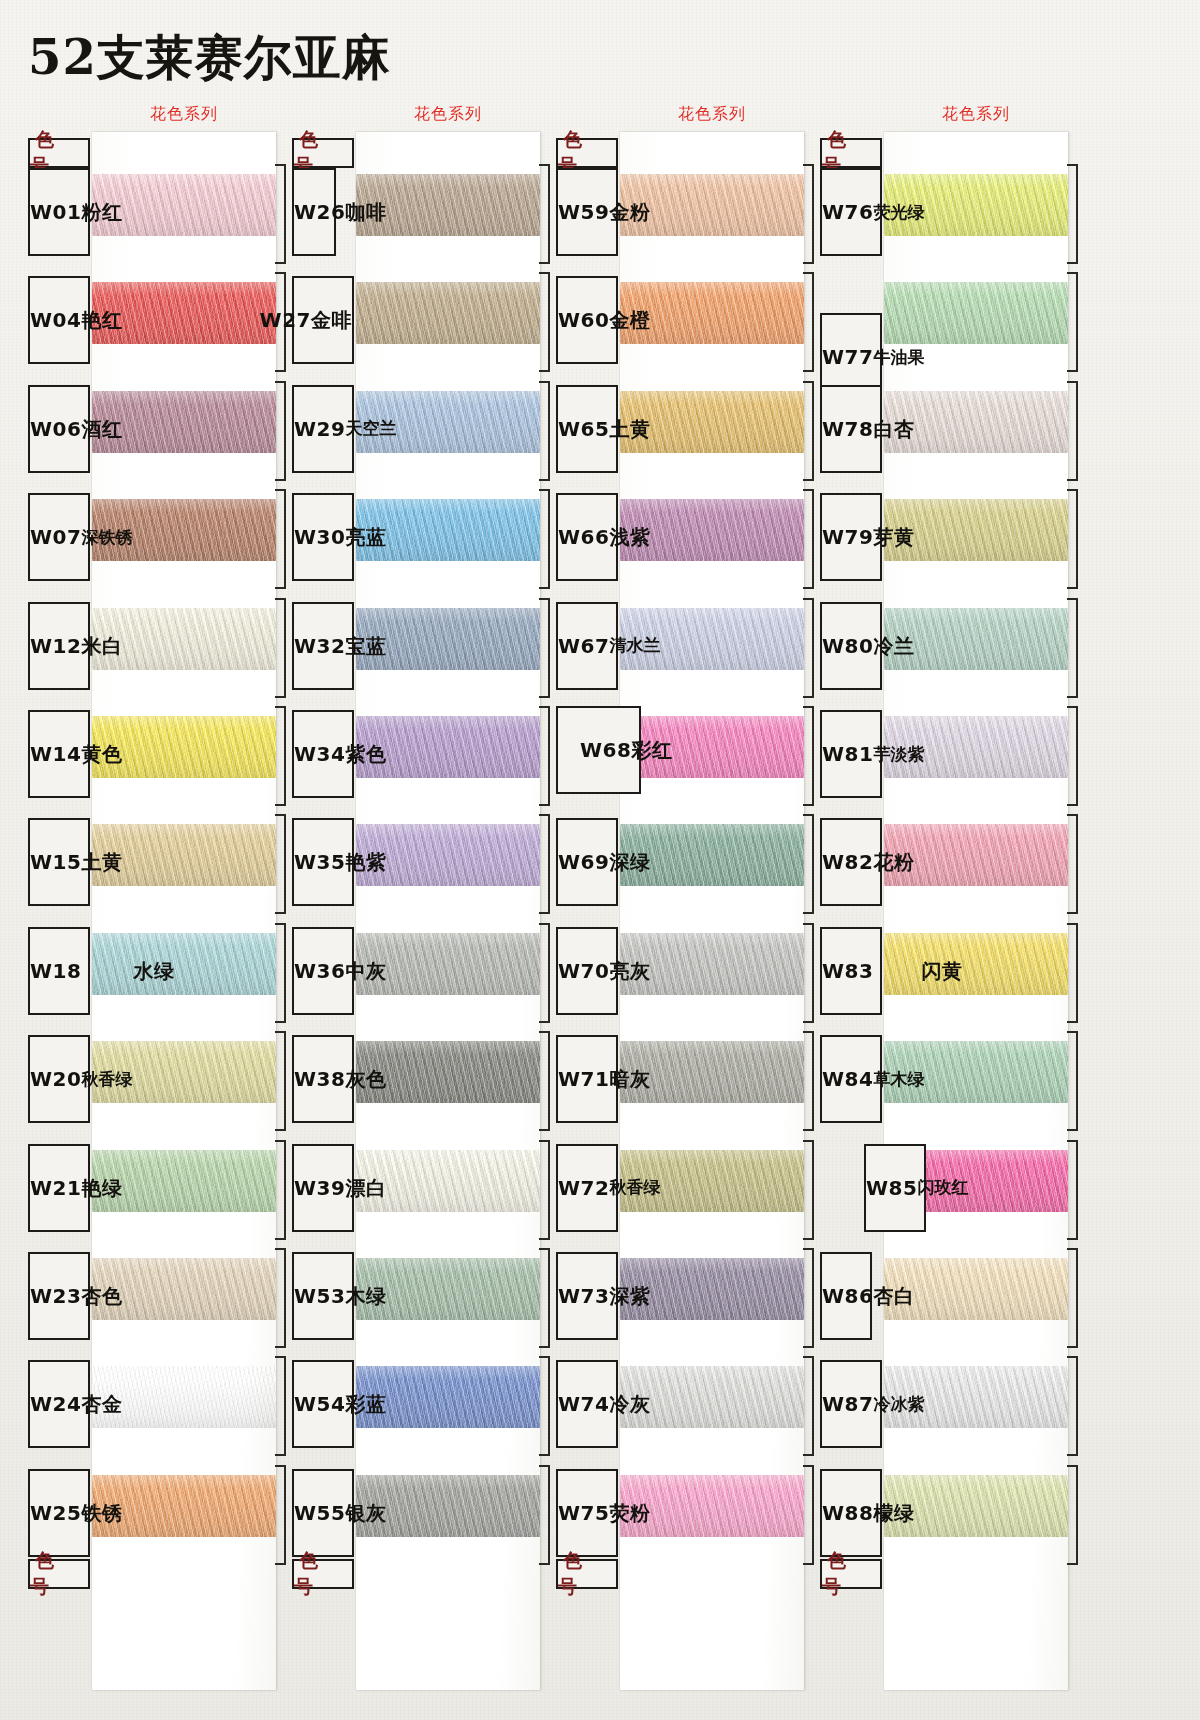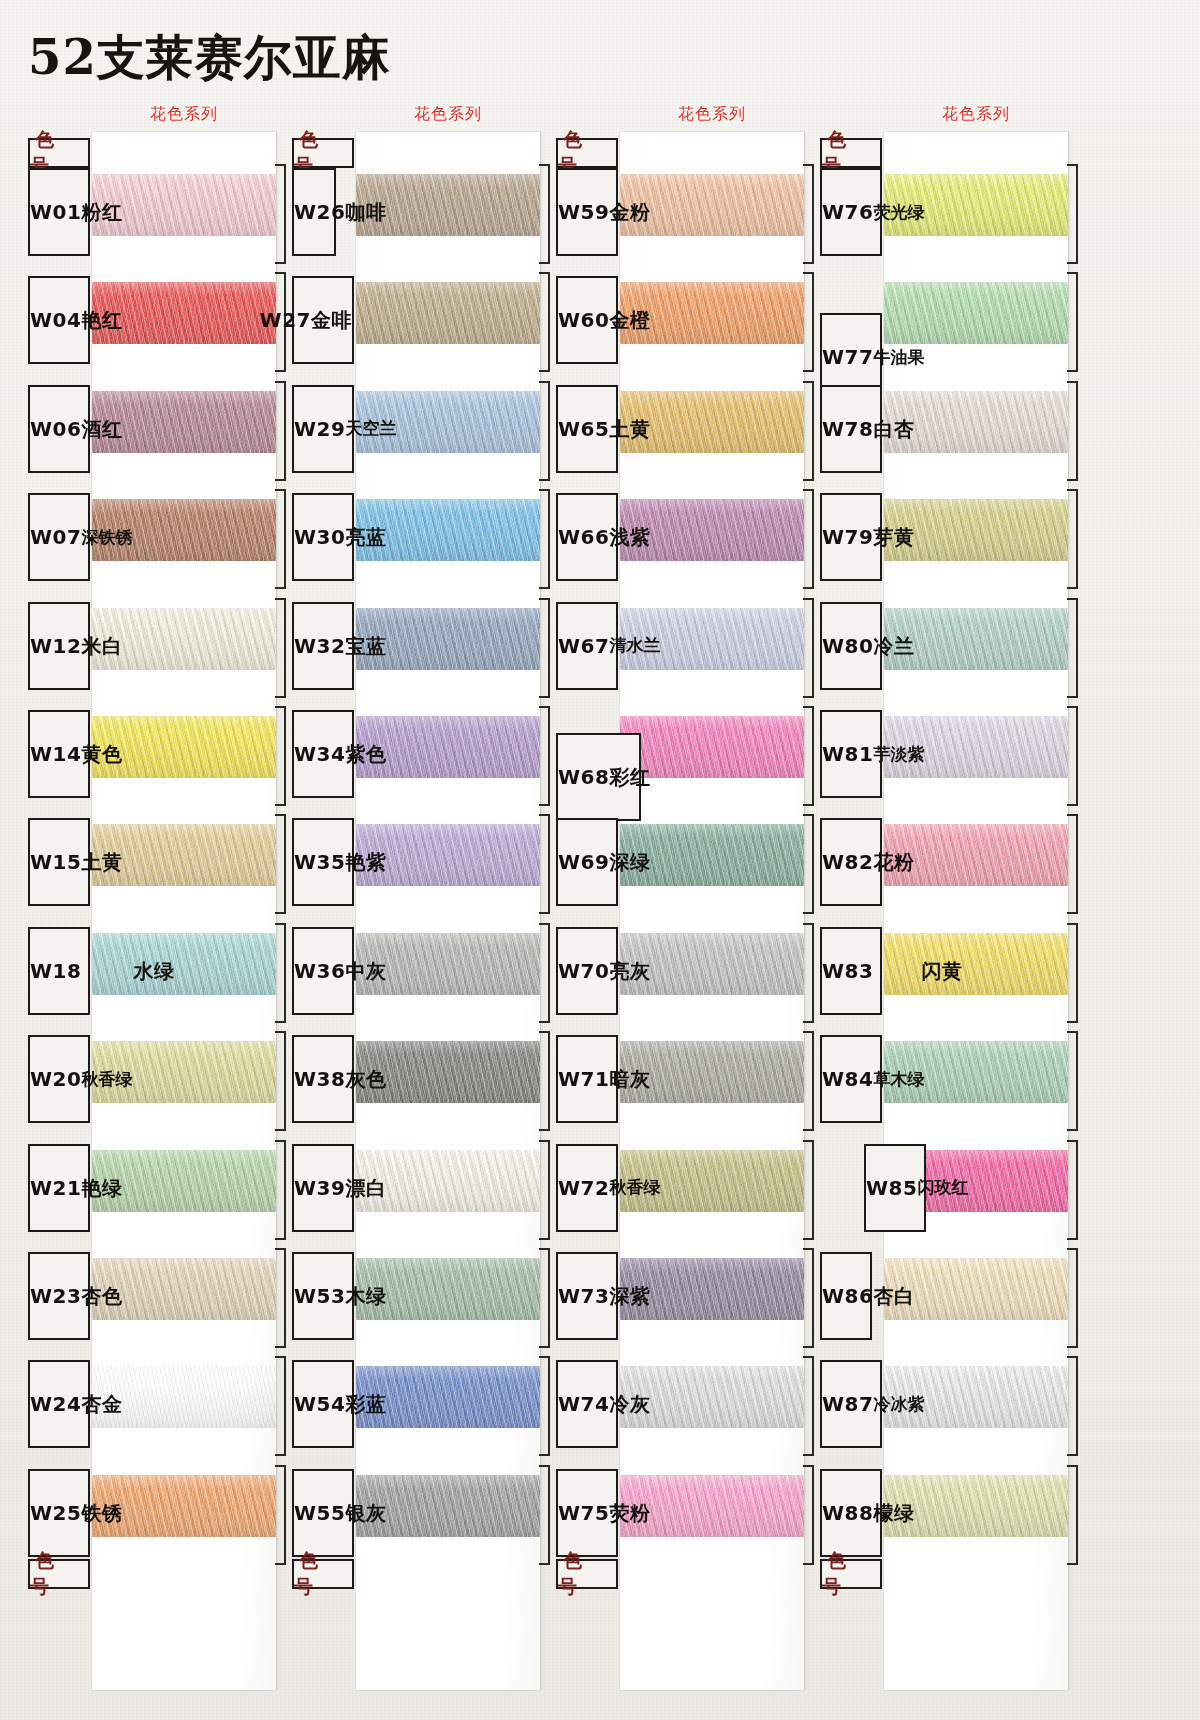--- a/index.html
+++ b/index.html
@@ -417,21 +417,21 @@
       </div>
       <div class="labelbox" style="left: 556px; top: 601.6px; width: 62px; height: 88px;">
         <div class="cell code">W67</div>
         <div class="divider"></div>
         <div class="cell name n3">清水兰</div>
       </div>
       <div class="bracket" style="left: 803px; top: 597.6px; height: 96px;"></div>
       <div class="swatch" style="left: 620px; top: 716px; width: 184px; height: 62px; position: absolute; background: repeating-linear-gradient(74deg, rgb(255, 151, 206) 0px, rgb(255, 151, 206) 2px, rgb(244, 137, 192) 2px, rgb(244, 137, 192) 4px, rgb(228, 121, 176) 4px, rgb(228, 121, 176) 6px, rgb(244, 137, 192) 6px, rgb(244, 137, 192) 8px), rgb(244, 137, 192);">
         <span class="hi"></span>
       </div>
-      <div class="labelbox" style="left: 556px; top: 733px; width: 85px; height: 88px;">
+      <div class="labelbox" style="left: 556px; top: 706px; width: 85px; height: 88px; padding-left: 22px;">
         <div class="cell code">W68</div>
         <div class="divider"></div>
         <div class="cell name">彩红</div>
       </div>
       <div class="bracket" style="left: 803px; top: 706px; height: 96px;"></div>
       <div class="swatch" style="left: 620px; top: 824.4px; width: 184px; height: 62px; position: absolute; background: repeating-linear-gradient(74deg, rgb(157, 192, 175) 0px, rgb(157, 192, 175) 2px, rgb(143, 178, 161) 2px, rgb(143, 178, 161) 4px, rgb(127, 162, 145) 4px, rgb(127, 162, 145) 6px, rgb(143, 178, 161) 6px, rgb(143, 178, 161) 8px), rgb(143, 178, 161);">
         <span class="hi"></span>
       </div>
       <div class="labelbox" style="left: 556px; top: 818.4px; width: 62px; height: 88px;">
         <div class="cell code">W69</div>

